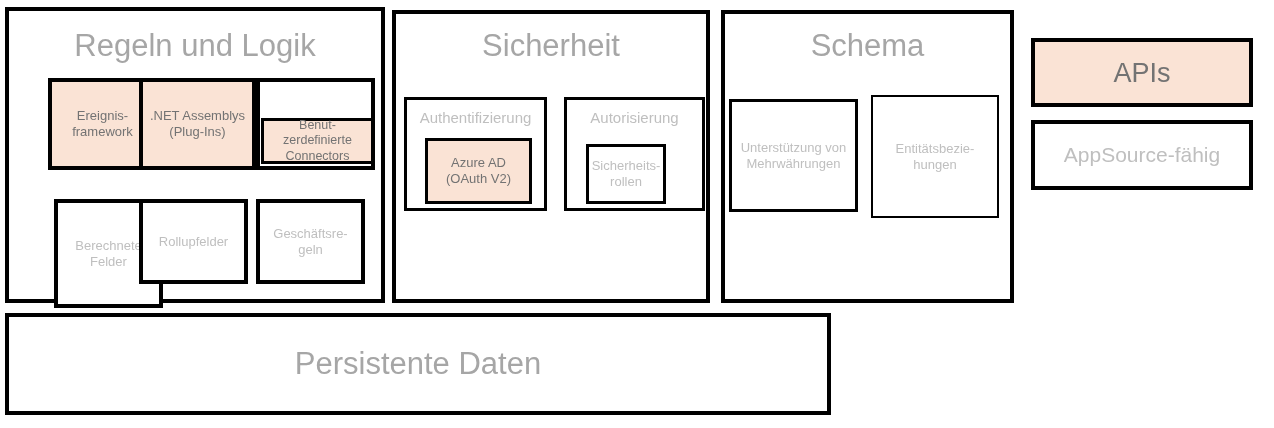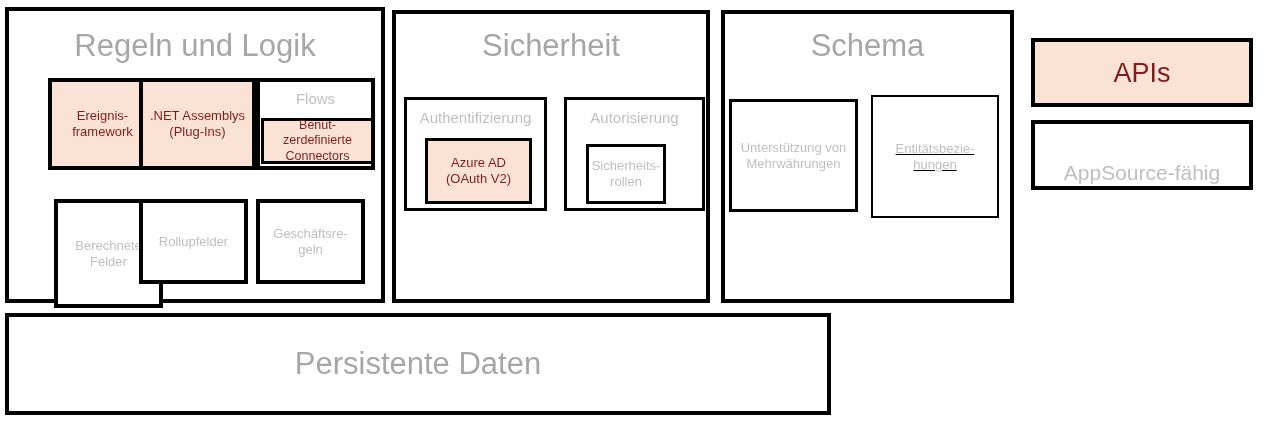--- a/index.html
+++ b/index.html
@@ -26,21 +26,21 @@
     position: absolute;
     box-sizing: border-box;
     background: #ffffff;
     border: 4px solid #000000;
     display: flex;
     align-items: center;
     justify-content: center;
     text-align: center;
   }
   .box.thin   { border-width: 3px; }
-  .box.hair   { border-width: 2px; text-decoration: underline; }
+  .box.hair   { border-width: 2px; }
 
   .panel { }
 
   .peach  { background: #FAE3D5; }
   .plain  { background: #ffffff; }
 
   
   .panel-title {
     position: absolute;
     left: 0;
@@ -69,21 +69,21 @@
     line-height: 19px;
     font-weight: 400;
     white-space: nowrap;
   }
 
   .lbl {
     display: block;
     padding: 0 4px;
     font-size: 13px;
     line-height: 16px;
-    color: #7f1d1d;
+    color: #737373;
     white-space: pre-line;
   }
   .lbl.grey { color: #BFBFBF; }
   .lbl.big  { font-size: 27px; line-height: 32px; }
   .lbl.mid  { font-size: 21px; line-height: 26px; }
   .lbl.greymid { color: #BFBFBF; font-size: 21px; line-height: 26px; }
   .lbl.s12 { font-size: 12.5px; line-height: 15.5px; }
 </style>
 </head>
 <body>
@@ -99,21 +99,20 @@
 framework</span>
   </div>
 
   <div class="box peach" style="left:139px; top:78px; width:117px; height:92px;">
     <span class="lbl">.NET Assemblys
 (Plug-Ins)</span>
   </div>
 
   <div class="box" style="left:256px; top:78px; width:119px; height:92px;">
   </div>
-  <div class="sub-title" style="left:256px; top:89px; width:119px;">Flows</div>
 
   <div class="box peach thin" style="left:261px; top:118px; width:113px; height:46px;">
     <span class="lbl s12">Benut-
 zerdefinierte
 Connectors</span>
   </div>
 
   <div class="box plain" style="left:16px; top:199px; width:109px; height:109px;margin-left:38px;">
     <span class="lbl grey">Berechnete
 Felder</span>
@@ -161,21 +160,21 @@
 
   <div class="box plain hair" style="left:871px; top:95px; width:128px; height:123px;">
     <span class="lbl grey">Entitätsbezie-
 hungen</span>
   </div>
 
   <div class="box peach" style="left:1031px; top:38px; width:222px; height:69px;">
     <span class="lbl big">APIs</span>
   </div>
 
-  <div class="box plain" style="left:1031px; top:120px; width:222px; height:70px;align-items:flex-end;">
+  <div class="box plain" style="left:1031px; top:120px; width:222px; height:70px;">
     <span class="lbl greymid">AppSource-fähig</span>
   </div>
 
 
   <div class="box panel" style="left:5px; top:313px; width:826px; height:102px;">
     <span class="bottom-title">Persistente Daten</span>
   </div>
 
 </div>
 

